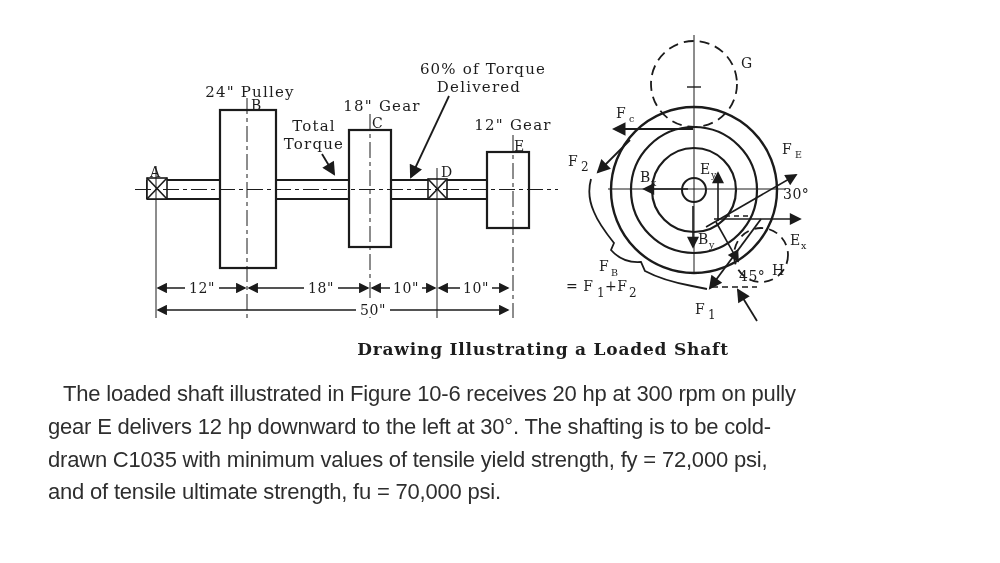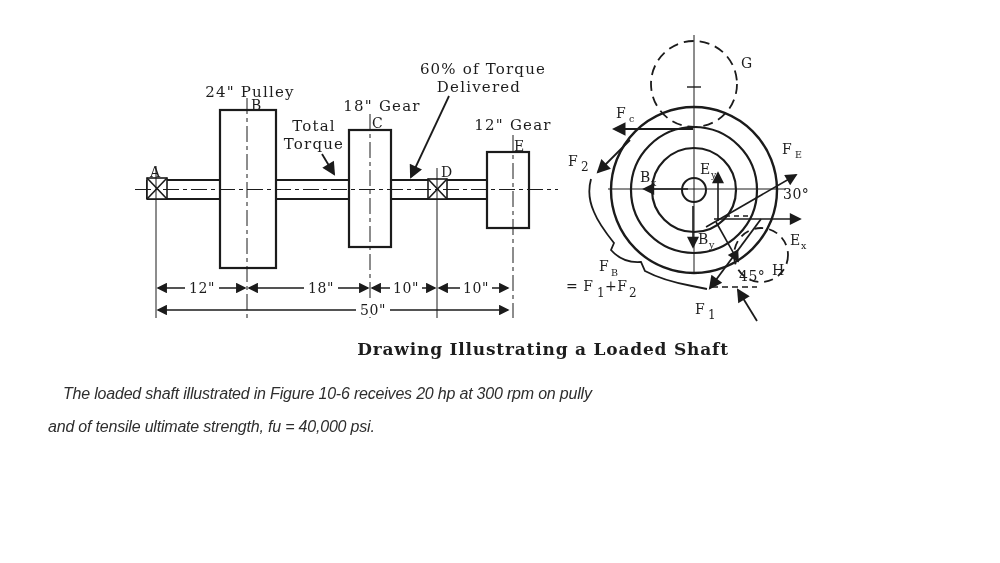--- a/index.html
+++ b/index.html
@@ -7,21 +7,21 @@
         font-family:"Liberation Sans",sans-serif;}
   svg{position:absolute;left:0;top:0;}
   svg text{fill:#1d1d1d;font-family:"DejaVu Serif",serif;}
   .lbl{font-size:15px;letter-spacing:1.2px;}
   .lbl2{font-size:14px;letter-spacing:0.5px;}
   .dim{font-size:14px;letter-spacing:0.5px;}
   .sub{font-size:9.5px;}
   .fsub{font-size:12px;}
   .caption{font-size:17px;font-weight:bold;letter-spacing:0.8px;}
   .para{position:absolute;left:48px;top:378px;width:906px;color:#2e2e2e;
-        font-size:16px;line-height:32.8px;letter-spacing:-0.2px;white-space:nowrap;font-style:italic;}
+        font-size:22px;line-height:32.8px;letter-spacing:-0.2px;white-space:nowrap;}
   .para .line1{text-indent:15px;}
 </style>
 </head>
 <body>
 
 <div class="page">
 
 <svg width="1000" height="368" viewBox="0 0 1000 368">
   <defs>
     <marker id="ah" viewBox="0 0 10 10" refX="8.5" refY="5" markerWidth="9" markerHeight="7.5" orient="auto-start-reverse">
@@ -171,16 +171,18 @@
 
     <text class="lbl2" x="695" y="314">F</text>
     <text class="fsub" x="708" y="319">1</text>
   </g>
 
   <text class="caption" x="543" y="355" text-anchor="middle">Drawing Illustrating a Loaded Shaft</text>
 </svg>
 
 <div class="para">
   <div class="line1">The loaded shaft illustrated in Figure 10-6 receives 20 hp at 300 rpm on pully</div>
-  <div>and of tensile ultimate strength, fu = 40,000 psi.</div>
+  <div>gear E delivers 12 hp downward to the left at 30°. The shafting is to be cold-</div>
+  <div>drawn C1035 with minimum values of tensile yield strength, fy = 72,000 psi,</div>
+  <div>and of tensile ultimate strength, fu = 70,000 psi.</div>
 </div>
 
 </div>
 
 </body></html>

